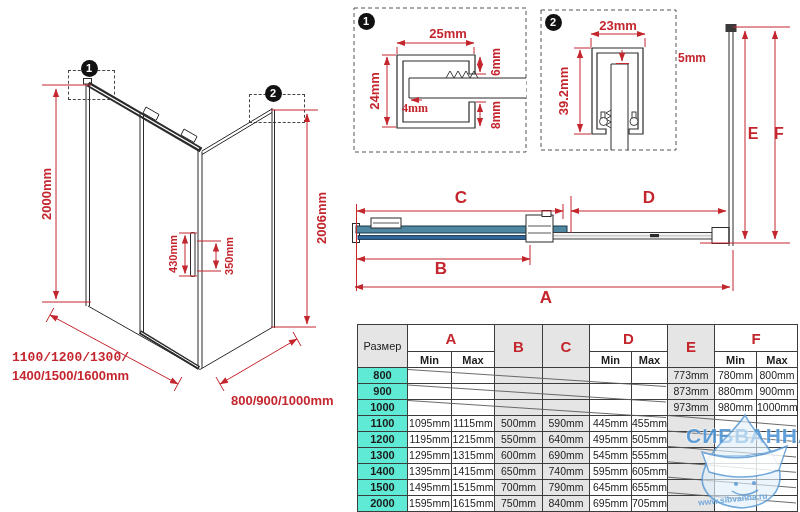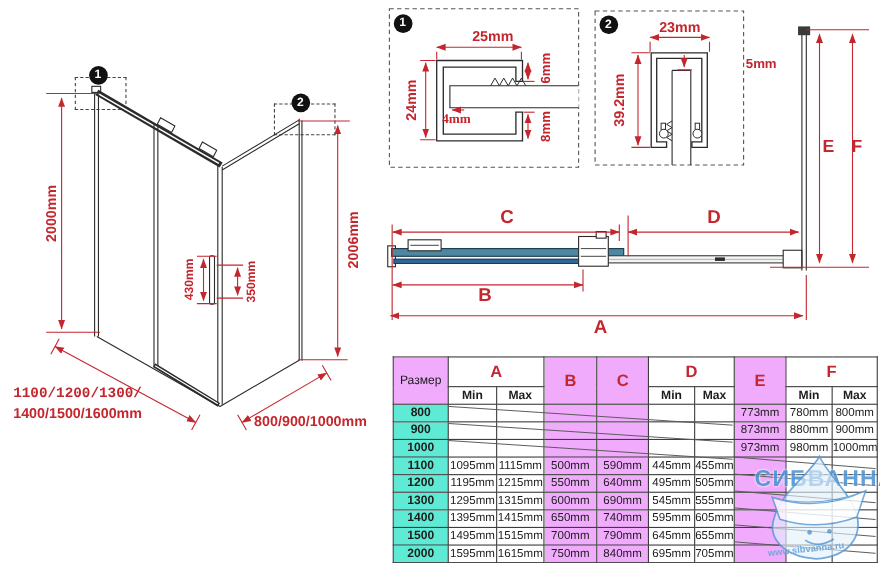--- a/index.html
+++ b/index.html
@@ -7,21 +7,21 @@
        font-family:"Liberation Sans",sans-serif;}
   #stage{position:absolute;inset:0;}
   
   #spec-table{position:absolute;left:357px;top:324px;z-index:1;
     border-collapse:collapse;table-layout:fixed;width:441px;background:#fff;}
   #spec-table td,#spec-table th{border:1px solid #3c3c3c;padding:0;text-align:center;
     vertical-align:middle;font-weight:normal;color:#1c1c1c;overflow:hidden;white-space:nowrap;}
   #spec-table .letter{color:#c4262e;font-size:15px;font-weight:bold;height:26px;}
   #spec-table .minmax{font-size:11px;font-weight:bold;height:15px;}
   #spec-table .razmer{font-size:11px;}
-  #spec-table .shade{background:#f0abfc;}
+  #spec-table .shade{background:#e5e5e5;}
   #spec-table .c-size{font-size:11px;font-weight:bold;background:#5eead4;}
   #spec-table tbody td{font-size:10.5px;height:15px;line-height:15px;}
   
   #linework{position:absolute;left:0;top:0;z-index:3;pointer-events:none;}
   
   .dim{position:absolute;color:#c4262e;font-weight:600;font-size:13px;
        white-space:nowrap;z-index:5;line-height:1;}
   .ctr{transform:translate(-50%,-50%);}
   .rot{transform:translate(-50%,-50%) rotate(-90deg);}
   .big{font-size:17px;font-weight:bold;}
@@ -317,21 +317,21 @@
   <div style="position:absolute;left:68px;top:70px;width:45px;height:28px;border:1px dashed #444;z-index:2;"></div>
   <div style="position:absolute;left:249px;top:94px;width:54px;height:27px;border:1px dashed #444;z-index:2;"></div>
 
   
   <div class="dim rot" style="left:46px;top:194px;">2000mm</div>
   <div class="dim rot" style="left:321px;top:218px;">2006mm</div>
   <div class="dim rot s11" style="left:173px;top:254px;">430mm</div>
   <div class="dim rot s11" style="left:229px;top:256px;">350mm</div>
   <div class="dim" style="left:12px;top:351px;font-family:Liberation Mono, monospace;">1100/1200/1300/</div>
   <div class="dim" style="left:12px;top:369px;text-align:right;">1400/1500/1600mm</div>
-  <div class="dim" style="left:231px;top:376px;">800/900/1000mm</div>
+  <div class="dim" style="left:231px;top:394px;">800/900/1000mm</div>
 
   <div class="dim ctr" style="left:448px;top:33px;">25mm</div>
   <div class="dim rot" style="left:374px;top:91px;">24mm</div>
   <div class="dim rot s12" style="left:496px;top:62px;">6mm</div>
   <div class="dim rot s12" style="left:496px;top:115px;">8mm</div>
   <div class="dim ctr s12" style="left:415px;top:108px;font-family:Liberation Serif, serif;">4mm</div>
 
   <div class="dim ctr" style="left:618px;top:25px;">23mm</div>
   <div class="dim rot" style="left:563px;top:91px;">39.2mm</div>
   <div class="dim ctr s12" style="left:664px;top:58px;margin-left:28px;">5mm</div>

